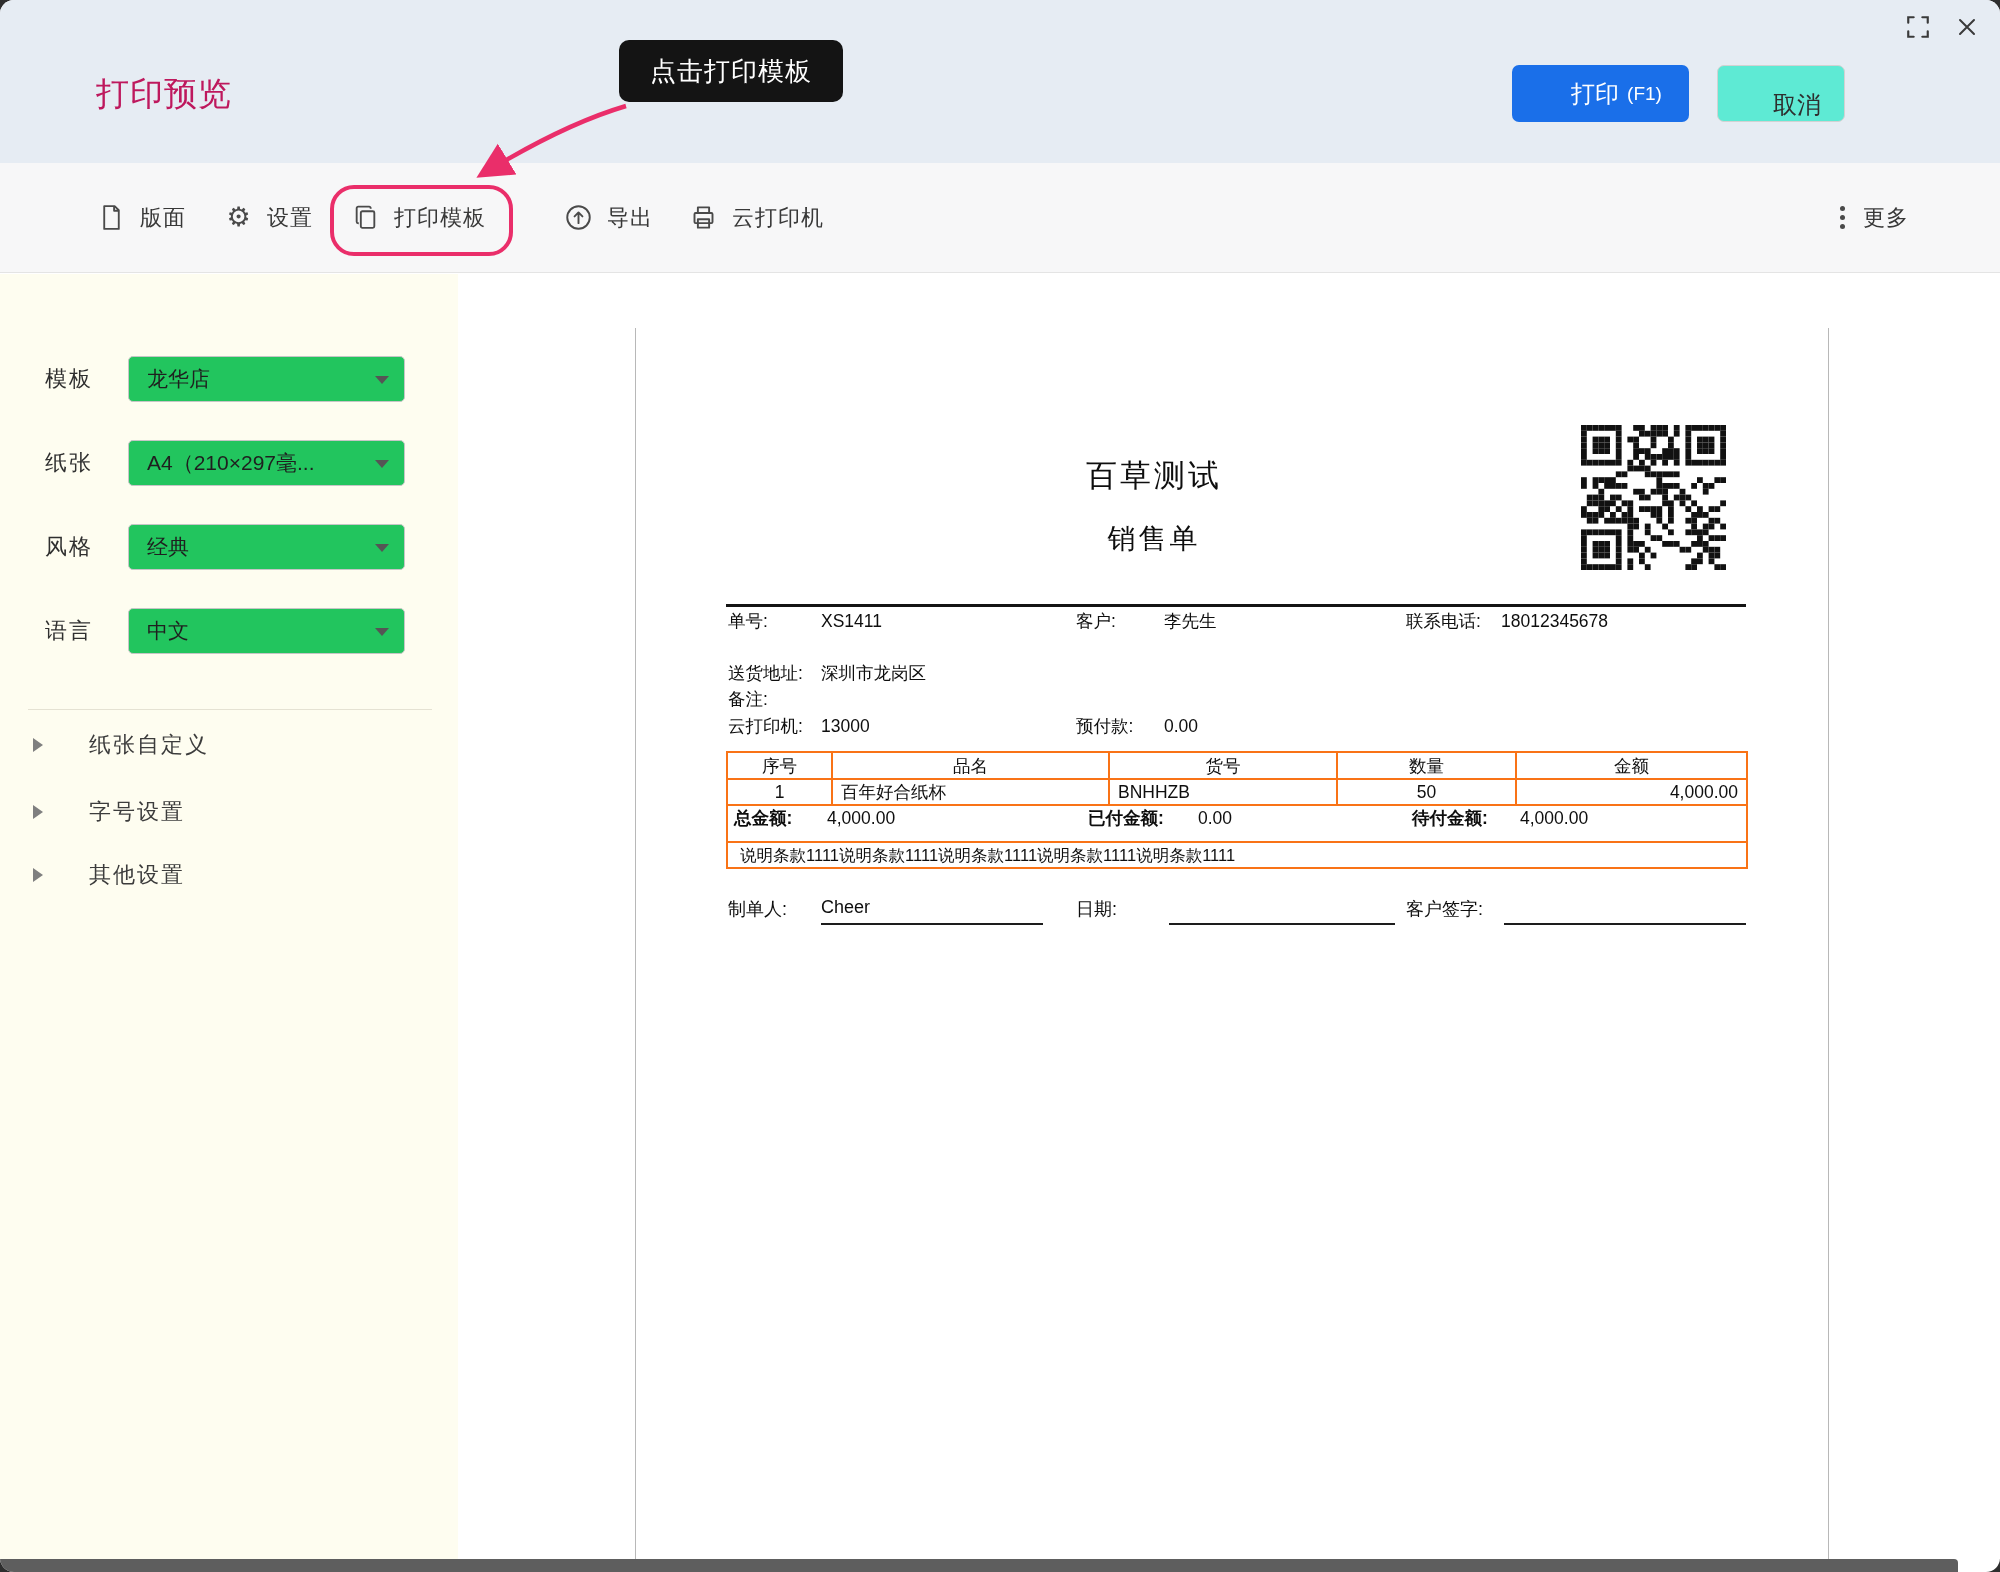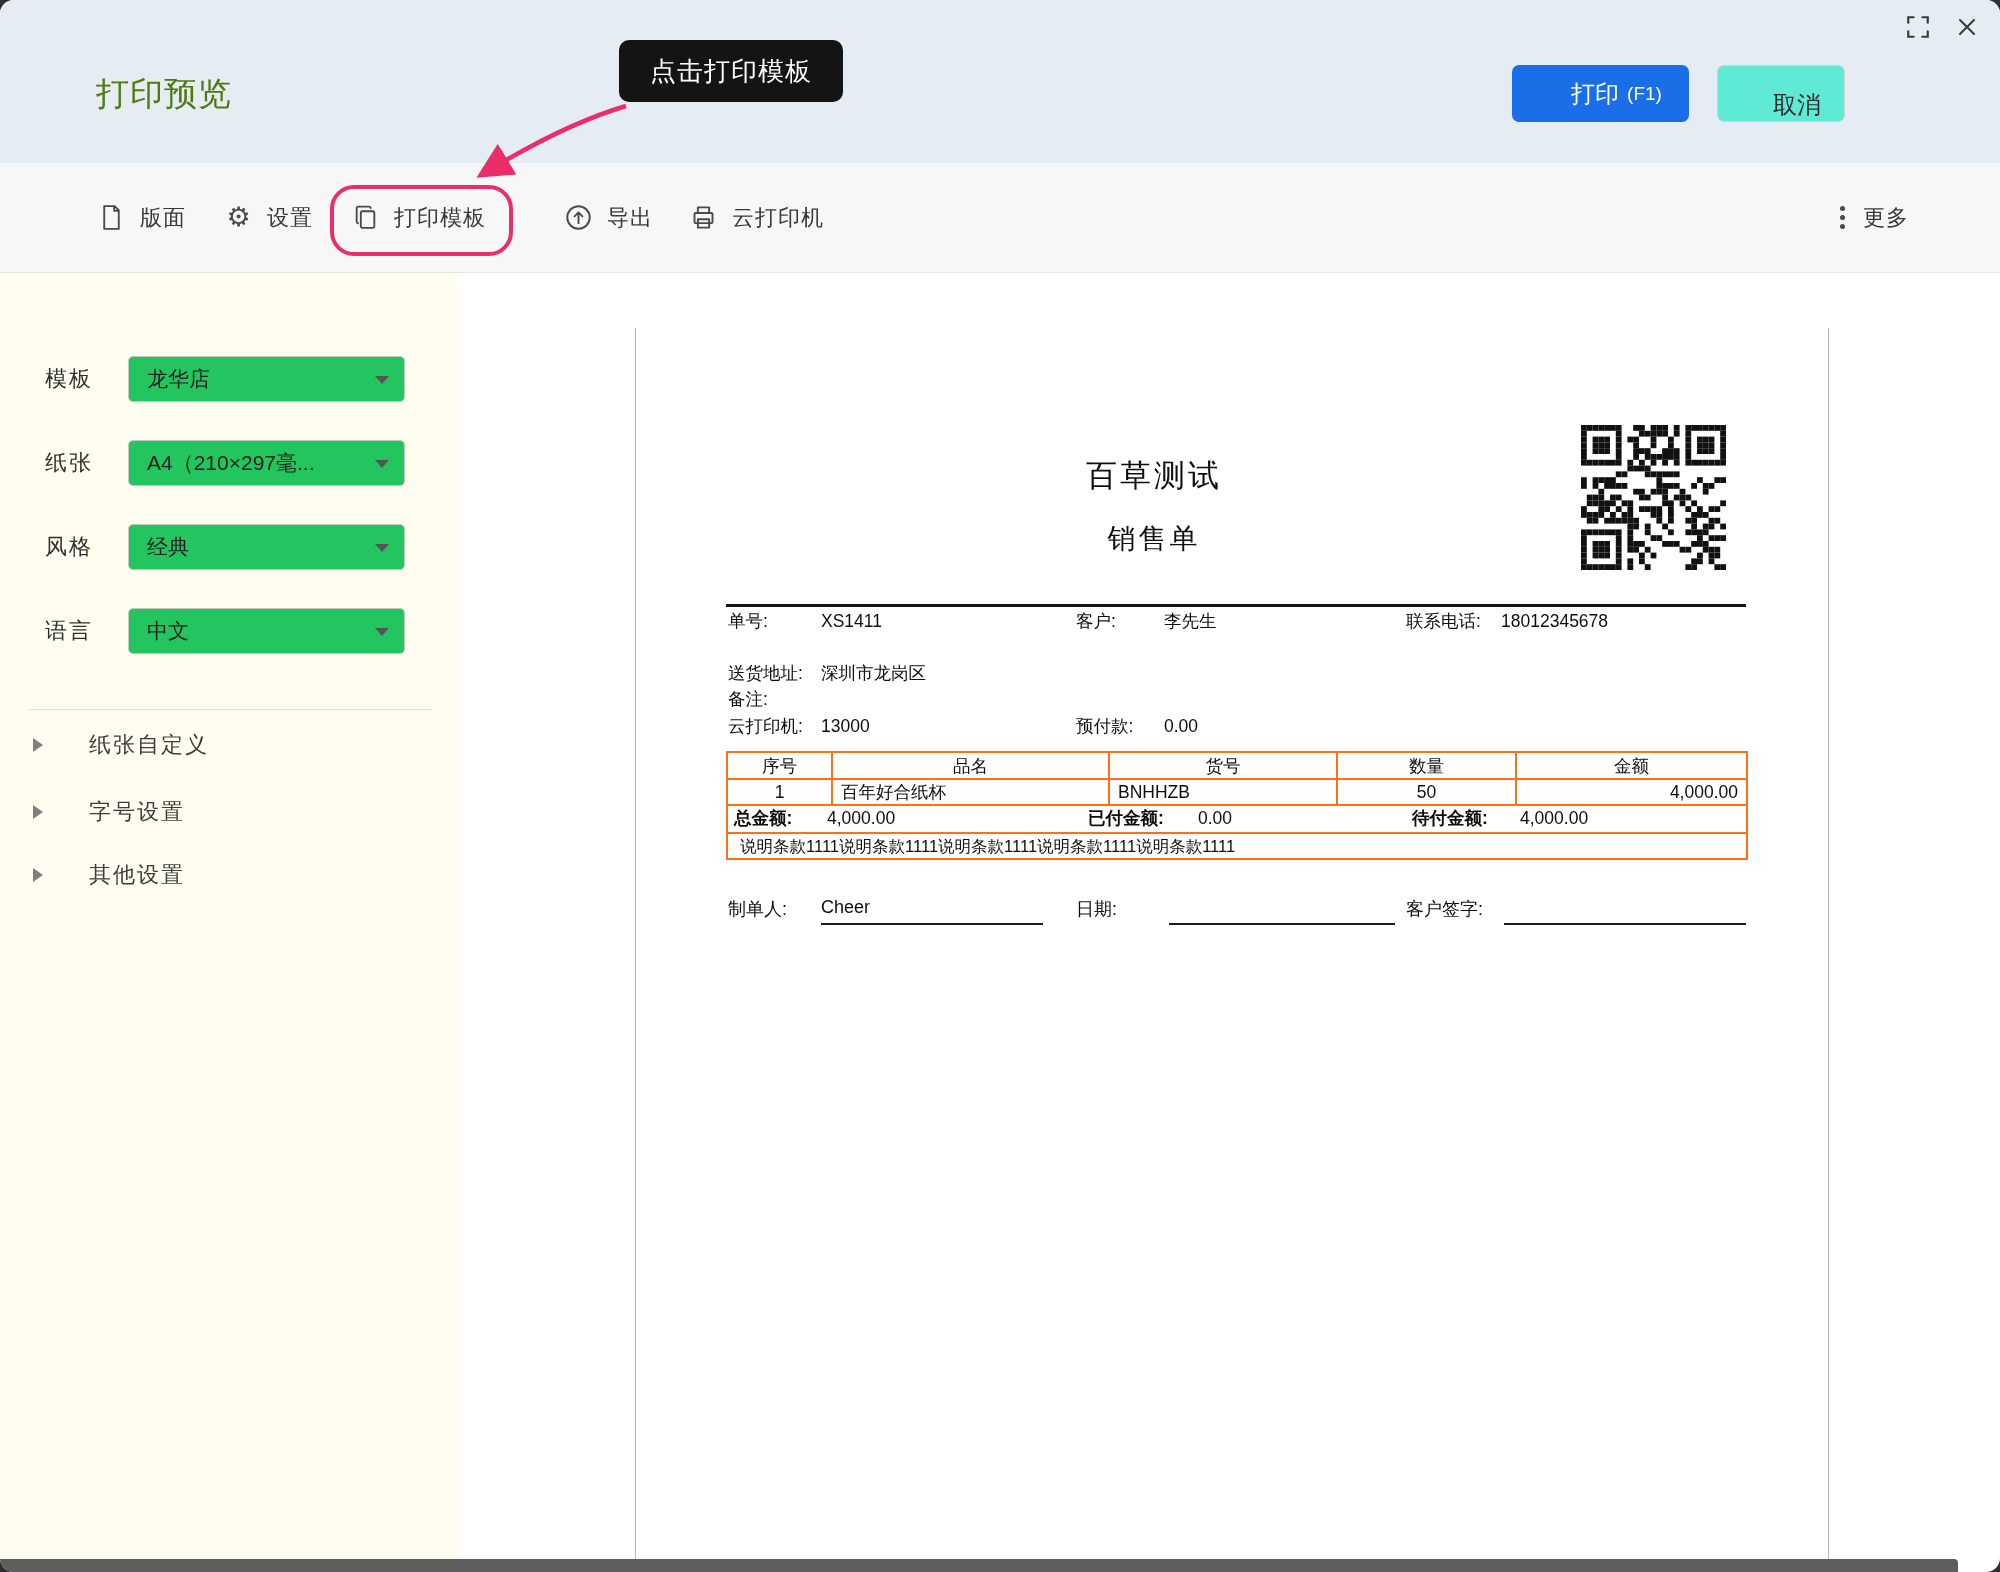--- a/index.html
+++ b/index.html
@@ -2,21 +2,21 @@
 <html><head>
 <meta charset="utf-8">
 <style>
   html,body{margin:0;padding:0;background:#2e2e2e;}
   *{box-sizing:border-box;font-family:"Liberation Sans",sans-serif;}
   #stage{position:relative;width:2000px;height:1572px;background:#2e2e2e;overflow:hidden;}
   .dialog{position:absolute;inset:0;background:#fff;border-radius:14px;overflow:hidden;}
 
   
   .header{position:absolute;left:0;top:0;width:100%;height:163px;background:#E6ECF3;}
-  .page-title{position:absolute;left:96px;top:72px;font-size:33px;font-weight:500;color:#4d7c0f;letter-spacing:1px;}
+  .page-title{position:absolute;left:96px;top:72px;font-size:33px;font-weight:500;color:#be185d;letter-spacing:1px;}
   .win-btn{position:absolute;top:12px;width:30px;height:30px;display:flex;align-items:center;justify-content:center;cursor:pointer;}
   .win-fullscreen{left:1903px;}
   .win-close{left:1952px;}
   .btn{position:absolute;top:65px;height:57px;border-radius:7px;display:flex;align-items:center;justify-content:center;cursor:pointer;padding-left:32px;}
   .btn-print{left:1512px;width:177px;background:#1A6FE9;color:#fff;font-size:24px;gap:8px;}
   .btn-print .shortcut{font-size:19px;}
   .btn-cancel{left:1717px;width:128px;background:#5eead4;border:1px solid #D2D2D2;color:#2e2e2e;font-size:24px;align-items:flex-end;}
 
   
   .anno-tooltip{position:absolute;left:619px;top:40px;width:224px;height:62px;background:#141414;border-radius:10px;
@@ -61,21 +61,21 @@
   .info-cell .il{display:inline-block;}
   .c1{left:92px;} .c1 .il{width:93px;}
   .c2{left:440px;} .c2 .il{width:88px;}
   .c3{left:770px;} .c3 .il{width:95px;}
 
   table.doc-table{position:absolute;left:90px;top:423px;width:1020px;border-collapse:collapse;table-layout:fixed;
     font-size:17.5px;color:#0e0e0e;}
   .doc-table th,.doc-table td{border:2px solid #f97316;padding:0 8px;height:26px;line-height:22px;font-weight:normal;white-space:nowrap;overflow:hidden;}
   .doc-table th{height:27px;font-weight:500;text-align:center;}
   .ta-c{text-align:center;} .ta-r{text-align:right;} .bold{font-weight:bold;}
-  .sum-cell{position:relative;height:26px;}
+  .sum-cell{position:relative;height:35px;}
   .sum-item{position:absolute;top:0;line-height:24px;white-space:nowrap;}
   .terms-cell{font-size:16.5px;padding-left:12px !important;}
 
   .doc-footer{position:absolute;left:0;top:566px;width:100%;height:34px;font-size:18px;}
   .f-label{position:absolute;top:2px;line-height:26px;white-space:nowrap;}
   .f-line{position:absolute;top:0;height:31px;border-bottom:2.5px solid #1d1d1d;line-height:26px;white-space:nowrap;}
 
   .bottom-bar{position:absolute;left:0;bottom:0;width:1958px;height:13px;background:#5E5E5E;border-radius:0 4px 0 0;}
   svg{display:block;}
 </style>

